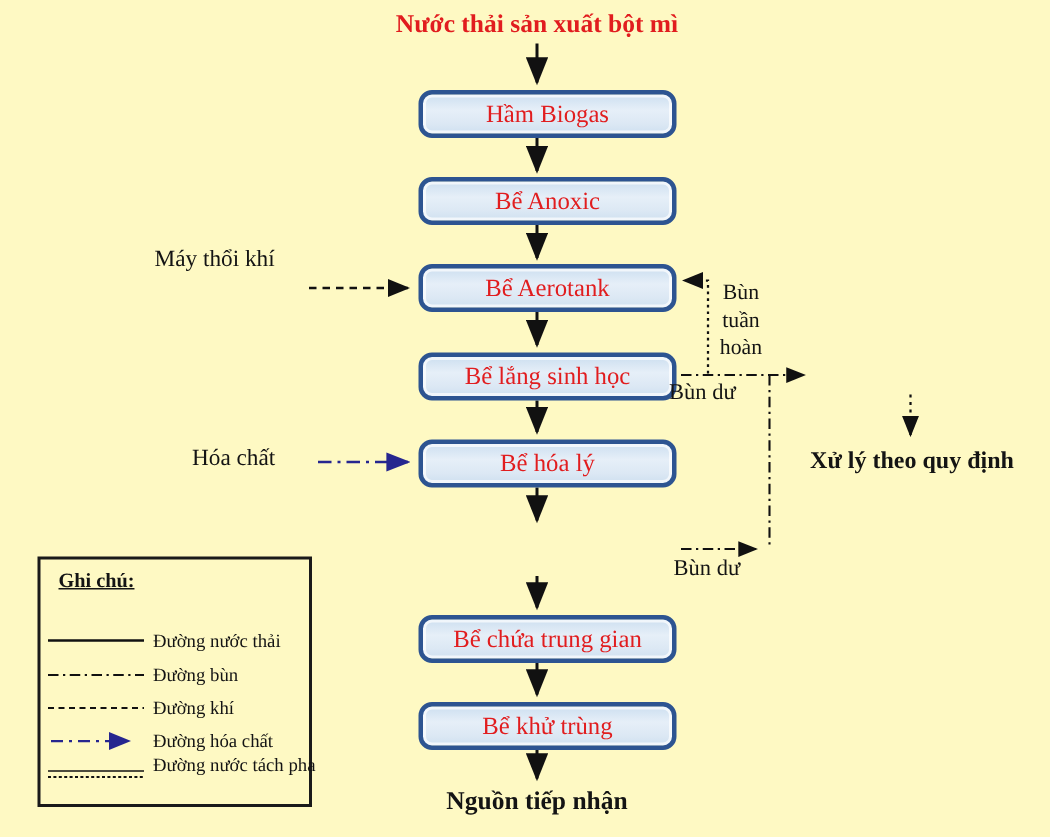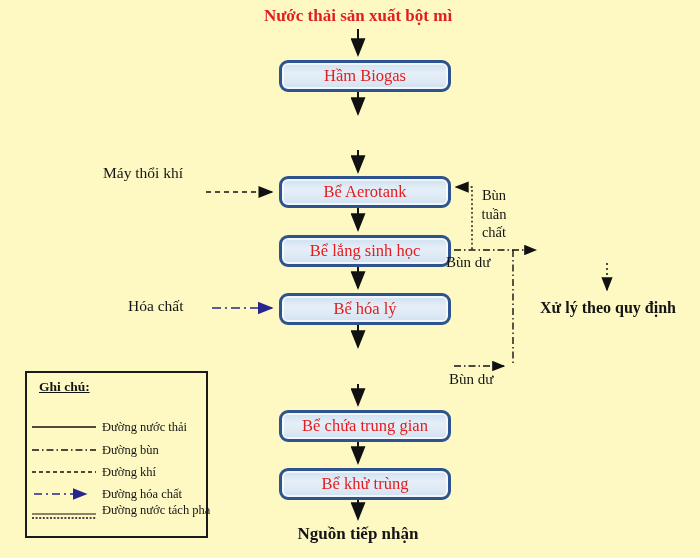--- a/index.html
+++ b/index.html
@@ -77,20 +77,23 @@
       <path d="M32 514 H96" stroke="#111" stroke-width="1"></path>
       <path d="M32 518 H96" stroke="#111" stroke-width="1.3" stroke-dasharray="2 1.6"></path>
     </g>
   </svg>
 
   <div class="lbl red bold center" style="left:240px;top:6px;width:236px;font-size:17px;">Nước thải sản xuất bột mì</div>
 
   <div class="pbox" style="top:60px">
       <span>Hầm Biogas</span>
     </div>
+  <div class="pbox" style="top:118px">
+      <span>Bể Anoxic</span>
+    </div>
   <div class="pbox" style="top:176px">
       <span>Bể Aerotank</span>
     </div>
   <div class="pbox" style="top:235px">
       <span>Bể lắng sinh học</span>
     </div>
   <div class="pbox" style="top:293px">
       <span>Bể hóa lý</span>
     </div>
   <div class="pbox" style="top:410px">
@@ -100,21 +103,21 @@
       <span>Bể khử trùng</span>
     </div>
 
 
   <div class="lbl" style="left:103px;top:164px;">Máy thổi khí</div>
   <div class="lbl" style="left:128px;top:297px;">Hóa chất</div>
 
   <div class="recirc">
     <div>Bùn</div>
     <div>tuần</div>
-    <div>chất</div>
+    <div>hoàn</div>
   </div>
   <div class="lbl" style="left:446px;top:254px;font-size:15px;">Bùn dư</div>
   <div class="lbl" style="left:449px;top:371px;font-size:15px;">Bùn dư</div>
 
   <div class="lbl bold center" style="left:528px;top:299px;width:160px;font-size:16px;font-family:Liberation Serif, serif;">Xử lý theo quy định</div>
   <div class="lbl bold center" style="left:278px;top:524px;width:160px;font-size:17px;">Nguồn tiếp nhận</div>
 
   <div class="legendbox"></div>
   <div class="leglbl bold" style="left:39px;top:379px;font-size:13.5px;text-decoration:underline;">Ghi chú:</div>
   <div class="leglbl" style="left:102px;top:420px;">Đường nước thải</div>

